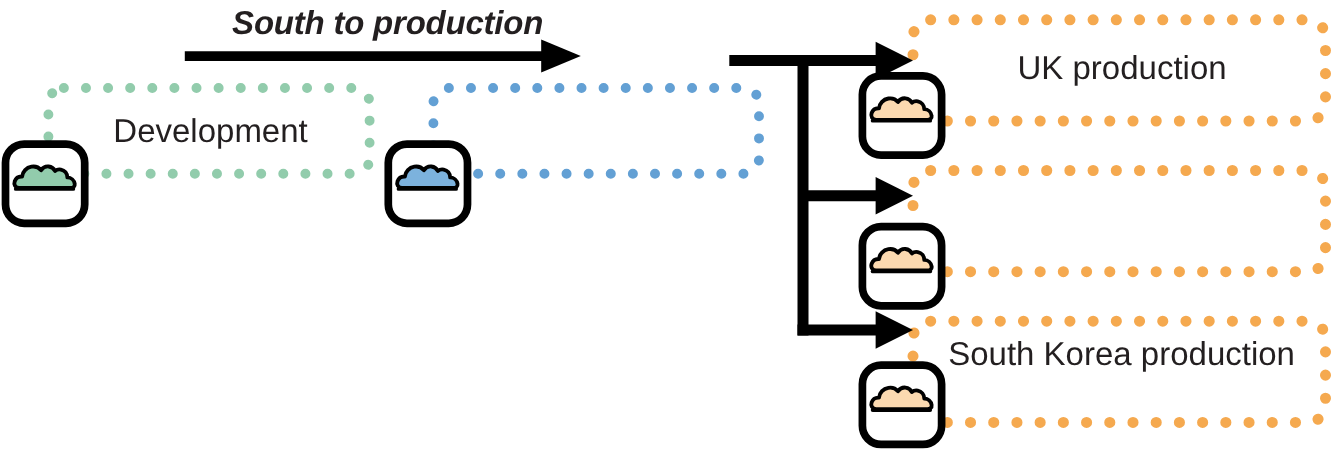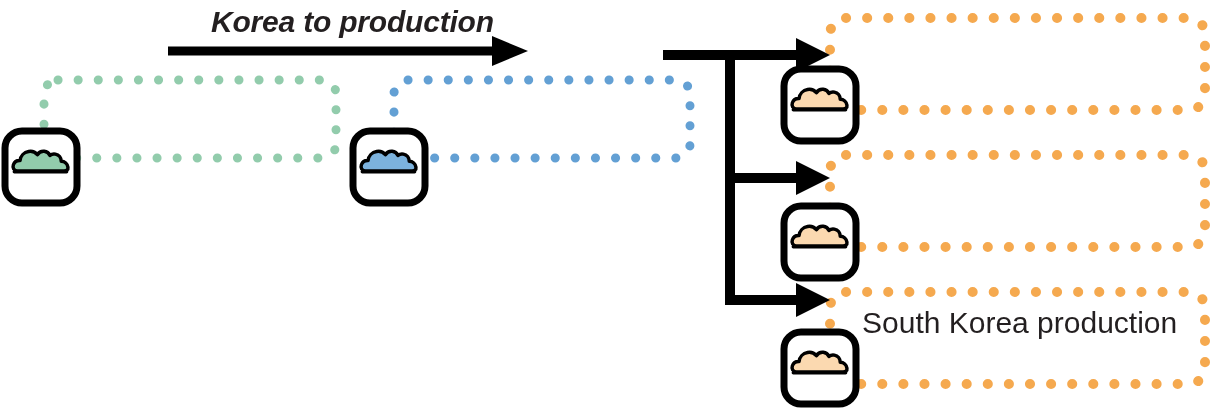--- a/index.html
+++ b/index.html
@@ -129,21 +129,23 @@
     </g>
 
     <g>
       <rect x="784" y="332" width="72" height="72" rx="17" ry="17" fill="#ffffff" stroke="#000000" stroke-width="7"></rect>
       <g transform="translate(792,349) scale(0.67)" color="#fbd9b0">
         <use href="#cloud-shape"></use>
       </g>
     </g>
   </svg>
 
-  <div class="lbl title-label" style="left:211px; top:7px;">Korea to production</div>
+  <div class="lbl title-label" style="left:211px; top:7px;">South to production</div>
+
+  <div class="lbl stage-label" style="left:103px; top:105px;">Development</div>
 
 
-
+  <div class="lbl prod-label" style="left:925px; top:48px;">UK production</div>
 
 
   <div class="lbl prod-label" style="left:862px; top:308px;">South Korea production</div>
 
 </div>
 
 </body></html>

